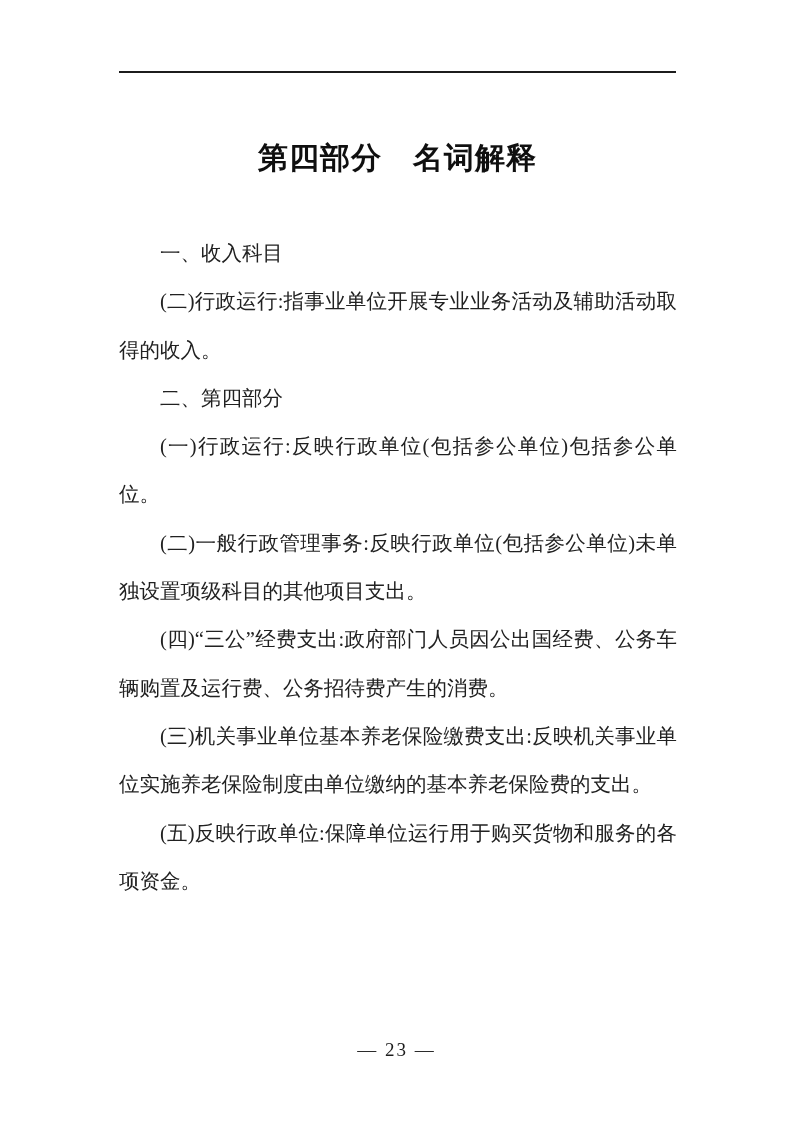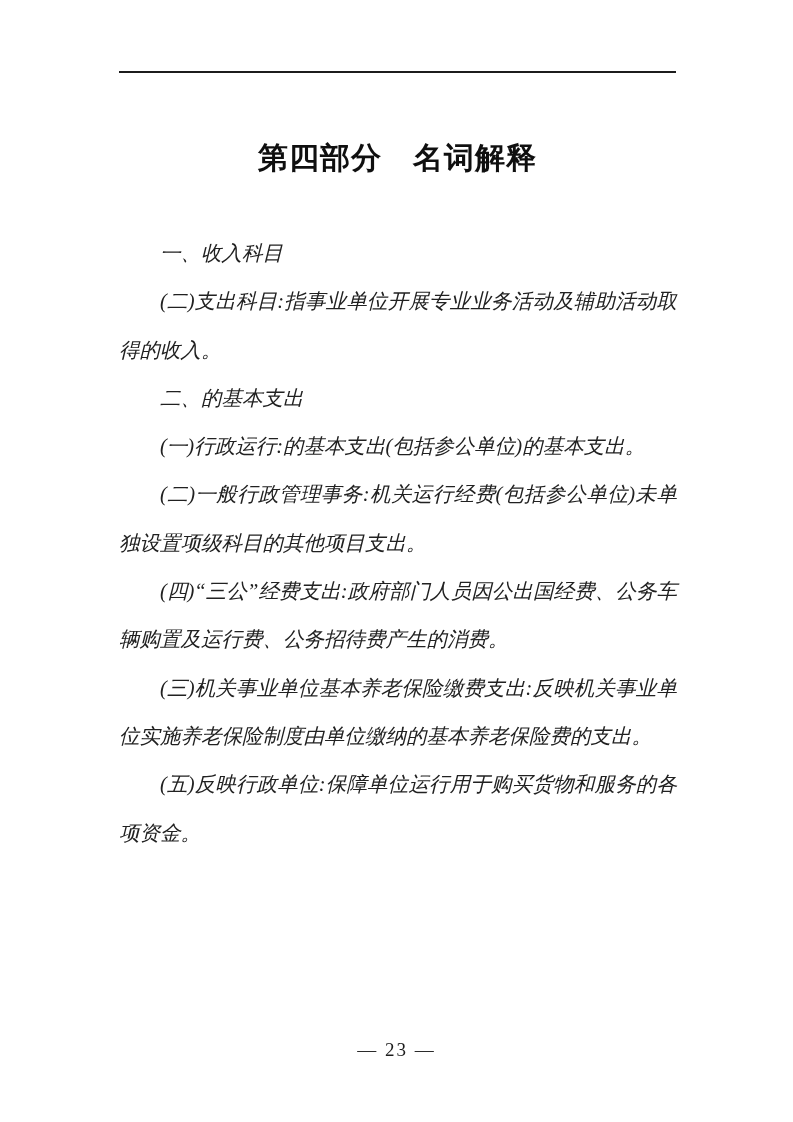--- a/index.html
+++ b/index.html
@@ -48,21 +48,20 @@
     width: 558px;
     font-size: 20.5px;
     line-height: 48.3px;
     text-align: justify;
     color: #212121;
   }
   .para {
     margin: 0;
     padding: 0;
     text-indent: 2em;
-    font-style: italic;
   }
   .doc-footer {
     position: absolute;
     left: 0;
     top: 1036px;
     width: 793px;
     text-align: center;
     font-size: 19px;
     line-height: 28px;
     color: #1d1d1d;
@@ -73,24 +72,24 @@
 <body>
 
 <div class="page">
 
   <div class="header-rule"></div>
 
   <h1 class="doc-title">第四部分　名词解释</h1>
 
   <main class="doc-body">
     <p class="para">一、收入科目</p>
-    <p class="para">(二)支出科目:指事业单位开展专业业务活动及辅助活动取得的收入。</p>
-    <p class="para">二、的基本支出</p>
-    <p class="para">(一)行政运行:的基本支出(包括参公单位)的基本支出。</p>
-    <p class="para">(二)一般行政管理事务:机关运行经费(包括参公单位)未单独设置项级科目的其他项目支出。</p>
+    <p class="para">(二)行政运行:指事业单位开展专业业务活动及辅助活动取得的收入。</p>
+    <p class="para">二、第四部分</p>
+    <p class="para">(一)行政运行:反映行政单位(包括参公单位)包括参公单位。</p>
+    <p class="para">(二)一般行政管理事务:反映行政单位(包括参公单位)未单独设置项级科目的其他项目支出。</p>
     <p class="para">(四)“三公”经费支出:政府部门人员因公出国经费、公务车辆购置及运行费、公务招待费产生的消费。</p>
     <p class="para">(三)机关事业单位基本养老保险缴费支出:反映机关事业单位实施养老保险制度由单位缴纳的基本养老保险费的支出。</p>
     <p class="para">(五)反映行政单位:保障单位运行用于购买货物和服务的各项资金。</p>
   </main>
 
   <footer class="doc-footer">
     <span>— 23 —</span>
   </footer>
 
 </div>

